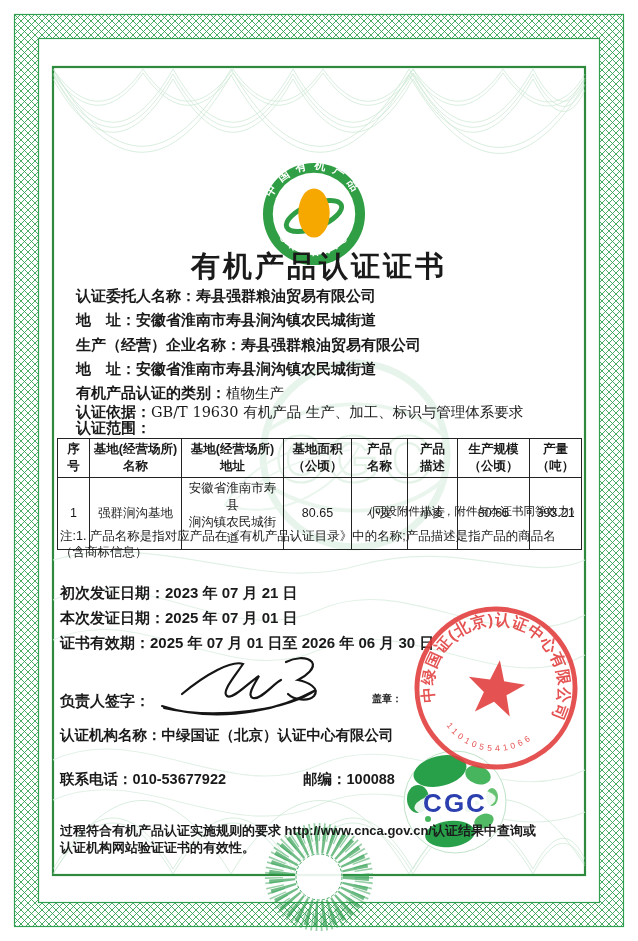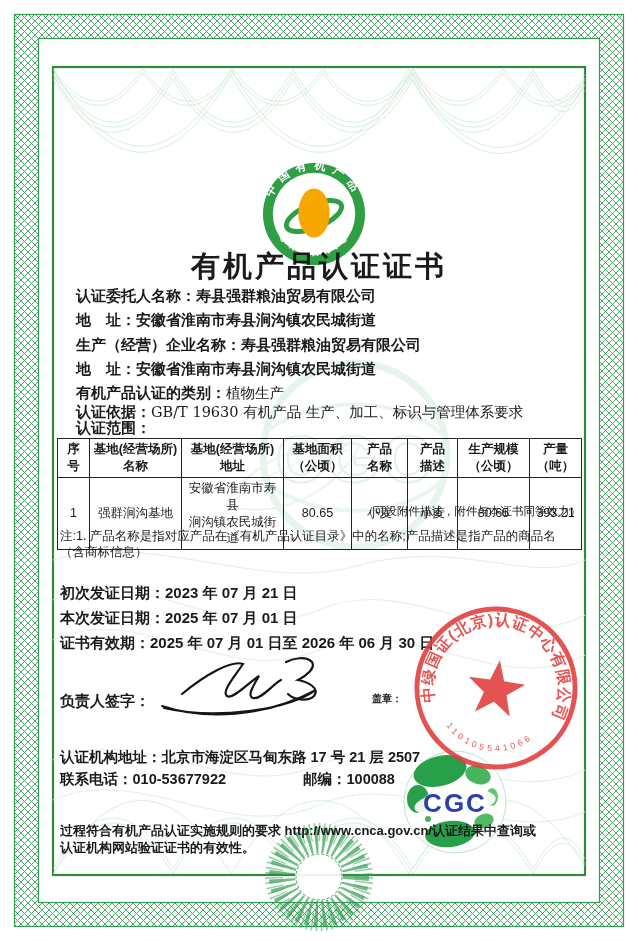--- a/index.html
+++ b/index.html
@@ -187,21 +187,21 @@
   <div class="abs seallabel">盖章：</div>
 
   <svg class="deco z3" style="left:140px;top:648px;" width="210" height="72" viewBox="0 0 210 72">
     <g stroke="#151515" fill="none" stroke-linecap="round">
       <path stroke-width="2.2" d="M42,46 C66,26 92,12 103,16 C95,28 81,44 87,48 C93,52 109,34 119,28 C113,38 107,48 113,50 C121,52 133,36 141,32"></path>
       <path stroke-width="2.2" d="M146,14 C154,10 166,8 172,14 C176,20 166,28 158,32 C168,34 180,40 174,48 C168,54 154,52 148,46"></path>
       <path stroke-width="2" d="M22,58 C64,72 124,70 176,42 C148,62 76,72 24,60"></path>
     </g>
   </svg>
 
-  <div class="oline o1"><span>认证机构地址：</span><span>北京市海淀区马甸东路 17 号 21 层 2507</span></div>
+  <div class="oline o0"><span>认证机构名称：</span><span>中绿国证（北京）认证中心有限公司</span></div>
   <div class="oline o2"><span>联系电话：</span><span>010-53677922</span></div>
   <div class="postcode"><span>邮编：</span><span>100088</span></div>
 
   <div class="abs footer">过程符合有机产品认证实施规则的要求 http://www.cnca.gov.cn/认证结果中查询或
 认证机构网站验证证书的有效性。</div>
 
   <svg class="deco z2" style="left:398px;top:745px;" width="120" height="115" viewBox="0 0 120 115">
     <circle cx="57" cy="57" r="51" fill="#ffffff" stroke="#bfe3c8" stroke-width="1"></circle>
     <g>
       <ellipse cx="42" cy="26" rx="27" ry="15" fill="#28a04a" transform="rotate(-14 42 26)"></ellipse>

